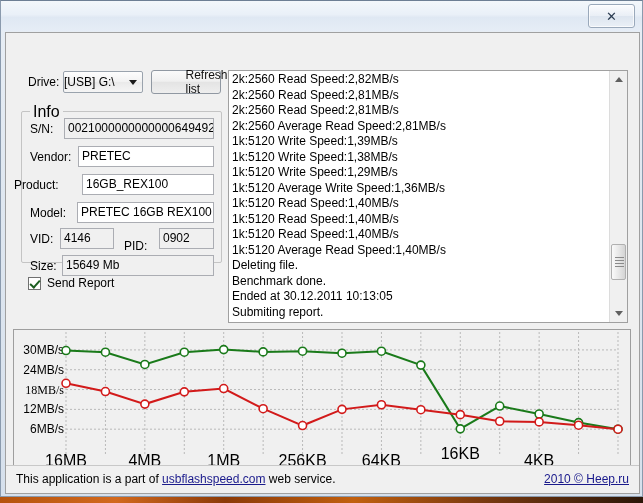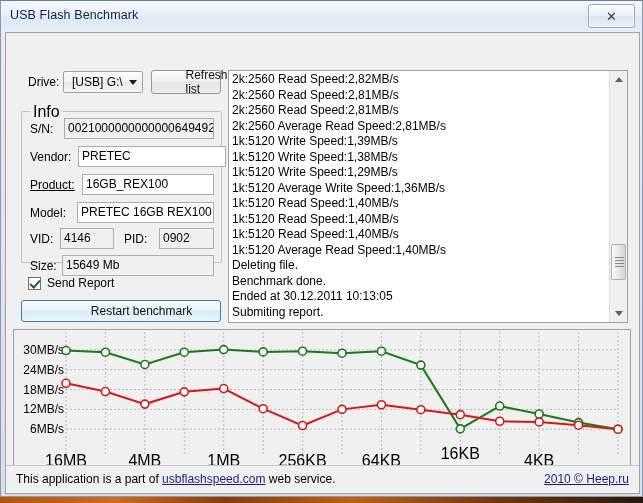--- a/index.html
+++ b/index.html
@@ -58,21 +58,21 @@
     font-family:"Liberation Sans", sans-serif;font-size:12px;color:#000;
     padding:0 3px;line-height:19px;height:21px;
     overflow:hidden;white-space:nowrap;
   }
   .tf.ro{background:#f0f0f0;}
   .combo{
     position:absolute;left:57px;top:38px;width:80px;height:22px;
     box-sizing:border-box;
     background:linear-gradient(to bottom,#fdfdfd 0%,#f2f2f2 48%,#eaeaea 52%,#f5f5f5 100%);
     border:1px solid #9aa3ad;border-radius:2px;
-    font-size:12px;color:#000;line-height:20px;padding-left:8px;
+    font-size:12px;color:#000;line-height:20px;padding-left:0;
     cursor:pointer;
   }
   .combo .arr{
     position:absolute;right:5px;top:8px;width:0;height:0;
     border-left:4px solid transparent;border-right:4px solid transparent;
     border-top:5px solid #1a1a1a;
   }
   .btn{
     position:absolute;box-sizing:border-box;
     background:linear-gradient(to bottom,#fafafa 0%,#f0f0f0 46%,#e4e4e4 52%,#eeeeee 100%);
@@ -170,21 +170,20 @@
   }
 </style>
 </head>
 <body>
 
 <div id="app">
 
   <div class="win-frame">
 
     <div class="titlebar">
-      <div class="title-text">USB Flash Benchmark</div>
       <div class="close-btn">
         <span class="close-glyph">✕</span>
       </div>
     </div>
 
     <div class="client">
 
       <div class="lbl" style="left:22px;top:42px;">Drive:</div>
       <div class="combo">
         <span>[USB] G:\</span>
@@ -194,45 +193,42 @@
         <span>Refresh list</span>
       </div>
 
       <div class="group"></div>
       <div class="group-title">Info</div>
 
       <div class="lbl" style="left:24px;top:89px;">S/N:</div>
       <div class="tf ro" style="left:58px;top:85px;width:150px;">0021000000000000649492170</div>
 
       <div class="lbl" style="left:24px;top:117px;">Vendor:</div>
-      <div class="tf" style="left:72px;top:113px;width:148px;">PRETEC</div>
-
-      <div class="lbl" style="left:24px;top:145px;text-decoration:underline;">Product:</div>
+      <div class="tf" style="left:72px;top:113px;width:136px;">PRETEC</div>
+
+      <div class="lbl" style="left:8px;top:145px;">Product:</div>
       <div class="tf" style="left:76px;top:141px;width:132px;">16GB_REX100</div>
 
       <div class="lbl" style="left:24px;top:173px;">Model:</div>
       <div class="tf" style="left:71px;top:169px;width:137px;">PRETEC 16GB REX100</div>
 
       <div class="lbl" style="left:24px;top:199px;">VID:</div>
       <div class="tf ro" style="left:54px;top:195px;width:54px;">4146</div>
 
-      <div class="lbl" style="left:118px;top:199px;">PID:</div>
+      <div class="lbl" style="left:118px;top:206px;">PID:</div>
       <div class="tf ro" style="left:153px;top:195px;width:55px;">0902</div>
 
       <div class="lbl" style="left:24px;top:226px;">Size:</div>
       <div class="tf ro" style="left:56px;top:222px;width:152px;">15649 Mb</div>
 
       <div class="cbx-row">
         <span class="cbx"></span>
         <span class="cbx-label">Send Report</span>
       </div>
 
-      <div class="btn" id="restart-benchmark-button">
-        <span>Restart benchmark</span>
-      </div>
 
       <div class="logbox">
         <div class="logtext" id="log-text">2k:2560 Read Speed:2,82MB/s
 2k:2560 Read Speed:2,81MB/s
 2k:2560 Read Speed:2,81MB/s
 2k:2560 Average Read Speed:2,81MB/s
 1k:5120 Write Speed:1,39MB/s
 1k:5120 Write Speed:1,38MB/s
 1k:5120 Write Speed:1,29MB/s
 1k:5120 Average Write Speed:1,36MB/s
@@ -262,21 +258,21 @@
           <div class="sc-btn dn">
             <span class="tri-dn"></span>
           </div>
         </div>
       </div>
 
       <div class="chartbox">
         <div class="ylab-wrap" id="ylabels">
             <div class="ytick" style="top: 19.9091px;">30MB/s</div>
             <div class="ytick" style="top: 39.7273px;">24MB/s</div>
-            <div class="ytick" style="top: 59.5455px;">18MB/s</div>
+            <div class="ytick" style="top: 59.5455px; font-family: Liberation Serif, serif;">18MB/s</div>
             <div class="ytick" style="top: 79.3636px;">12MB/s</div>
             <div class="ytick" style="top: 99.1818px;">6MB/s</div>
           </div>
         <div class="plot" id="plot">
             <svg width="552" height="109" style="position: absolute; left: 0px; top: 0px; overflow: visible;">
               <line x1="0" x2="552" y1="9.909090909090907" y2="9.909090909090907" stroke="#b9b9b9" stroke-dasharray="2,2" stroke-width="1"></line>
               <line x1="0" x2="552" y1="29.72727272727272" y2="29.72727272727272" stroke="#b9b9b9" stroke-dasharray="2,2" stroke-width="1"></line>
               <line x1="0" x2="552" y1="49.54545454545455" y2="49.54545454545455" stroke="#b9b9b9" stroke-dasharray="2,2" stroke-width="1"></line>
               <line x1="0" x2="552" y1="69.36363636363636" y2="69.36363636363636" stroke="#b9b9b9" stroke-dasharray="2,2" stroke-width="1"></line>
               <line x1="0" x2="552" y1="89.18181818181819" y2="89.18181818181819" stroke="#b9b9b9" stroke-dasharray="2,2" stroke-width="1"></line>

